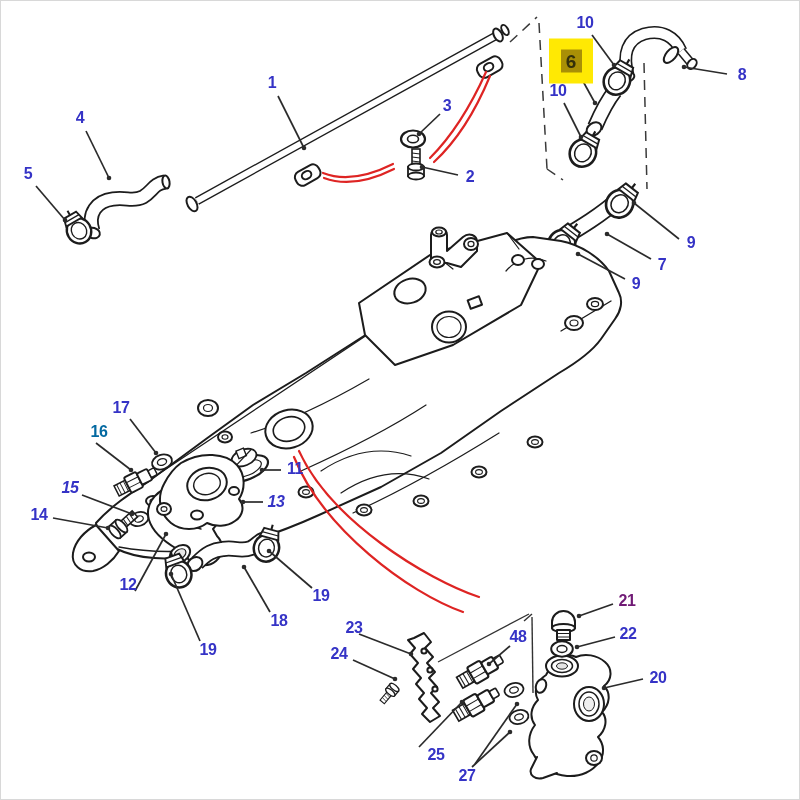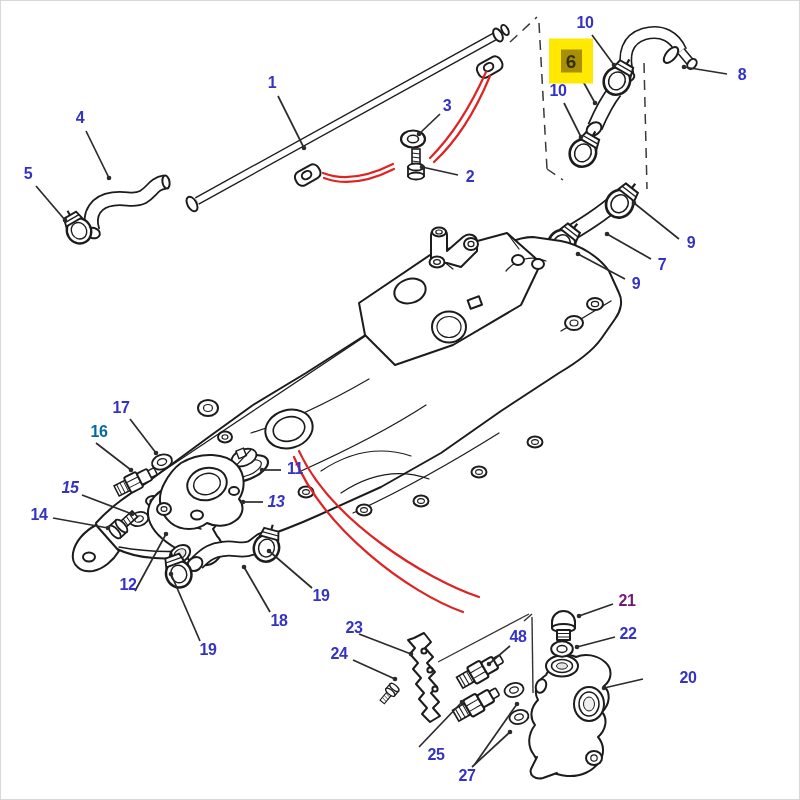--- a/index.html
+++ b/index.html
@@ -398,17 +398,17 @@
       <span class="callout" style="left: 82px; top: 431px; color: #0369a1; margin-left: 16px;">16</span>
       <span class="callout" style="left: 120px; top: 407px; color: rgb(53, 51, 198);">17</span>
       <span class="callout" style="left: 278px; top: 620px; color: rgb(53, 51, 198);">18</span>
       <span class="callout" style="left: 320px; top: 595px; color: rgb(53, 51, 198);">19</span>
       <span class="callout" style="left: 207px; top: 649px; color: rgb(53, 51, 198);">19</span>
       <span class="callout" style="left: 353px; top: 627px; color: rgb(53, 51, 198);">23</span>
       <span class="callout" style="left: 338px; top: 653px; color: rgb(53, 51, 198);">24</span>
       <span class="callout" style="left: 411px; top: 754px; color: rgb(53, 51, 198); margin-left: 24px;">25</span>
       <span class="callout" style="left: 517px; top: 636px; color: rgb(53, 51, 198);">48</span>
       <span class="callout" style="left: 466px; top: 775px; color: rgb(53, 51, 198);">27</span>
-      <span class="callout" style="left: 687px; top: 677px; color: rgb(53, 51, 198);">20</span>
+      <span class="callout" style="left: 657px; top: 677px; color: rgb(53, 51, 198);">20</span>
       <span class="callout" style="left: 626px; top: 600px; color: #701a75;">21</span>
       <span class="callout" style="left: 627px; top: 633px; color: rgb(53, 51, 198);">22</span>
     </div>
 </div>
 
 </body></html>

